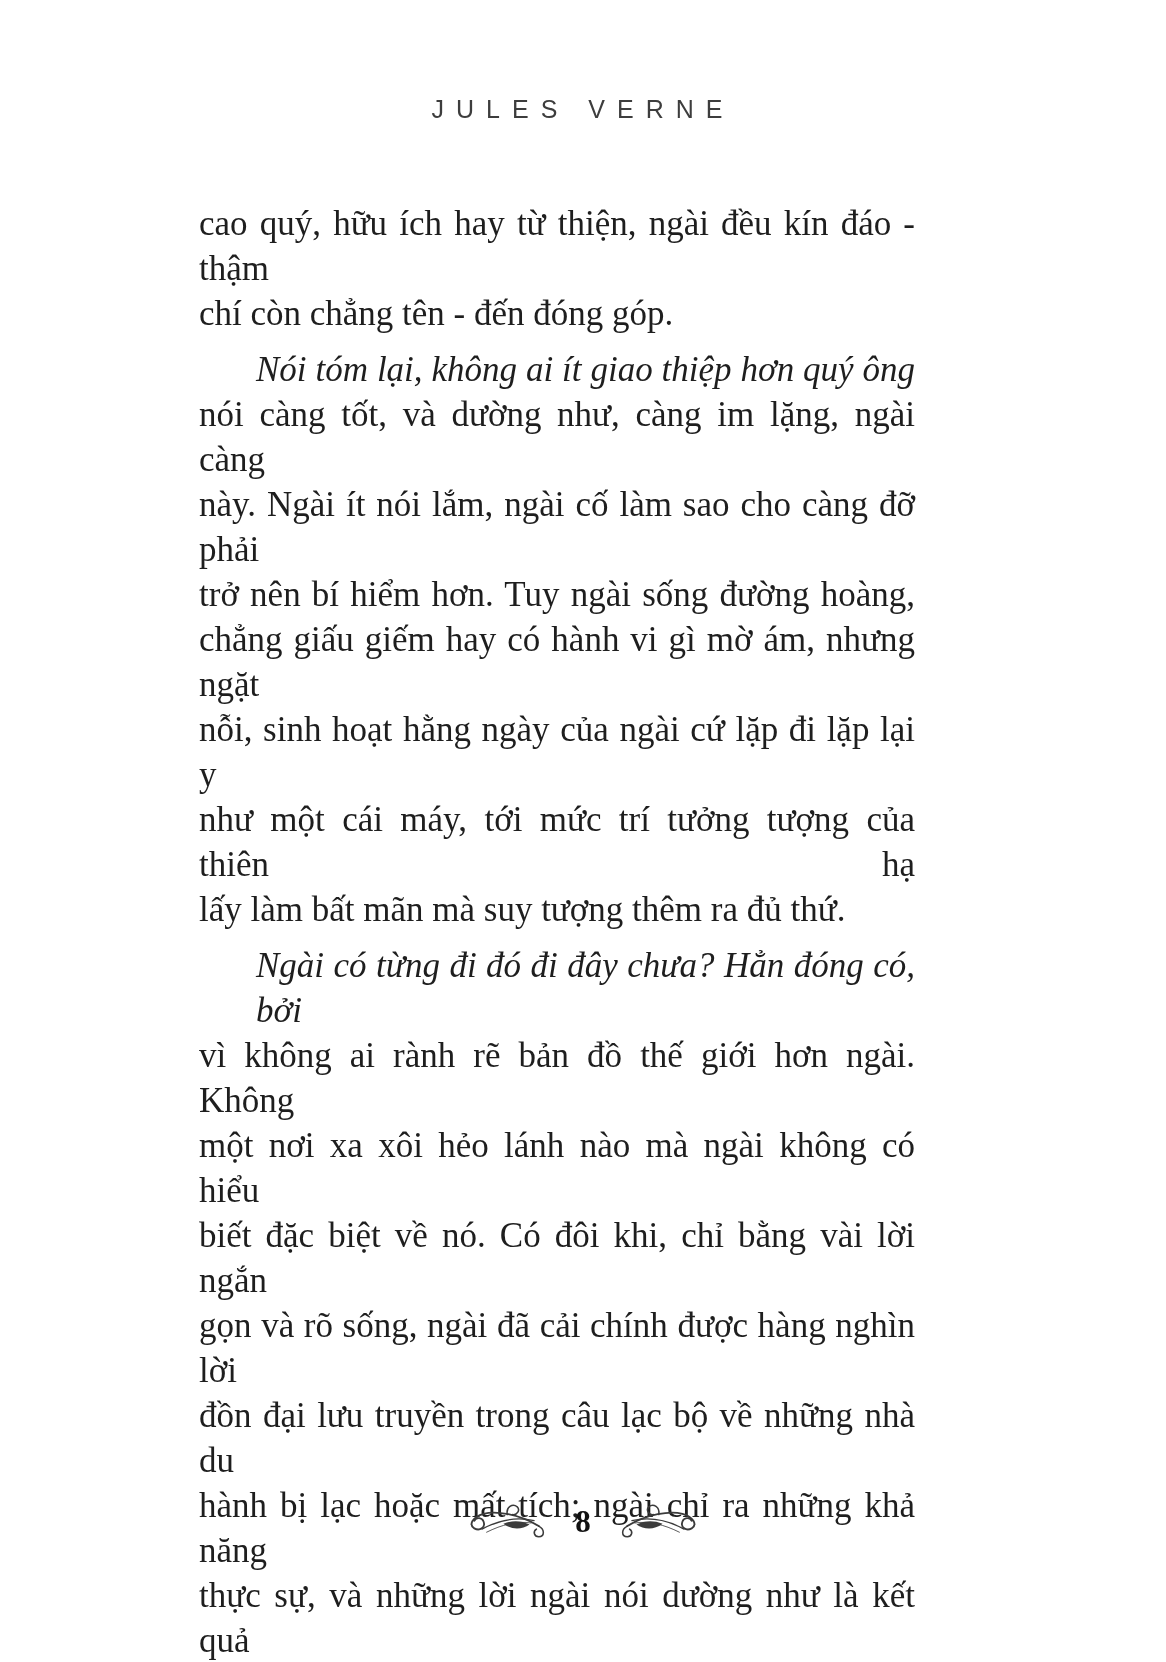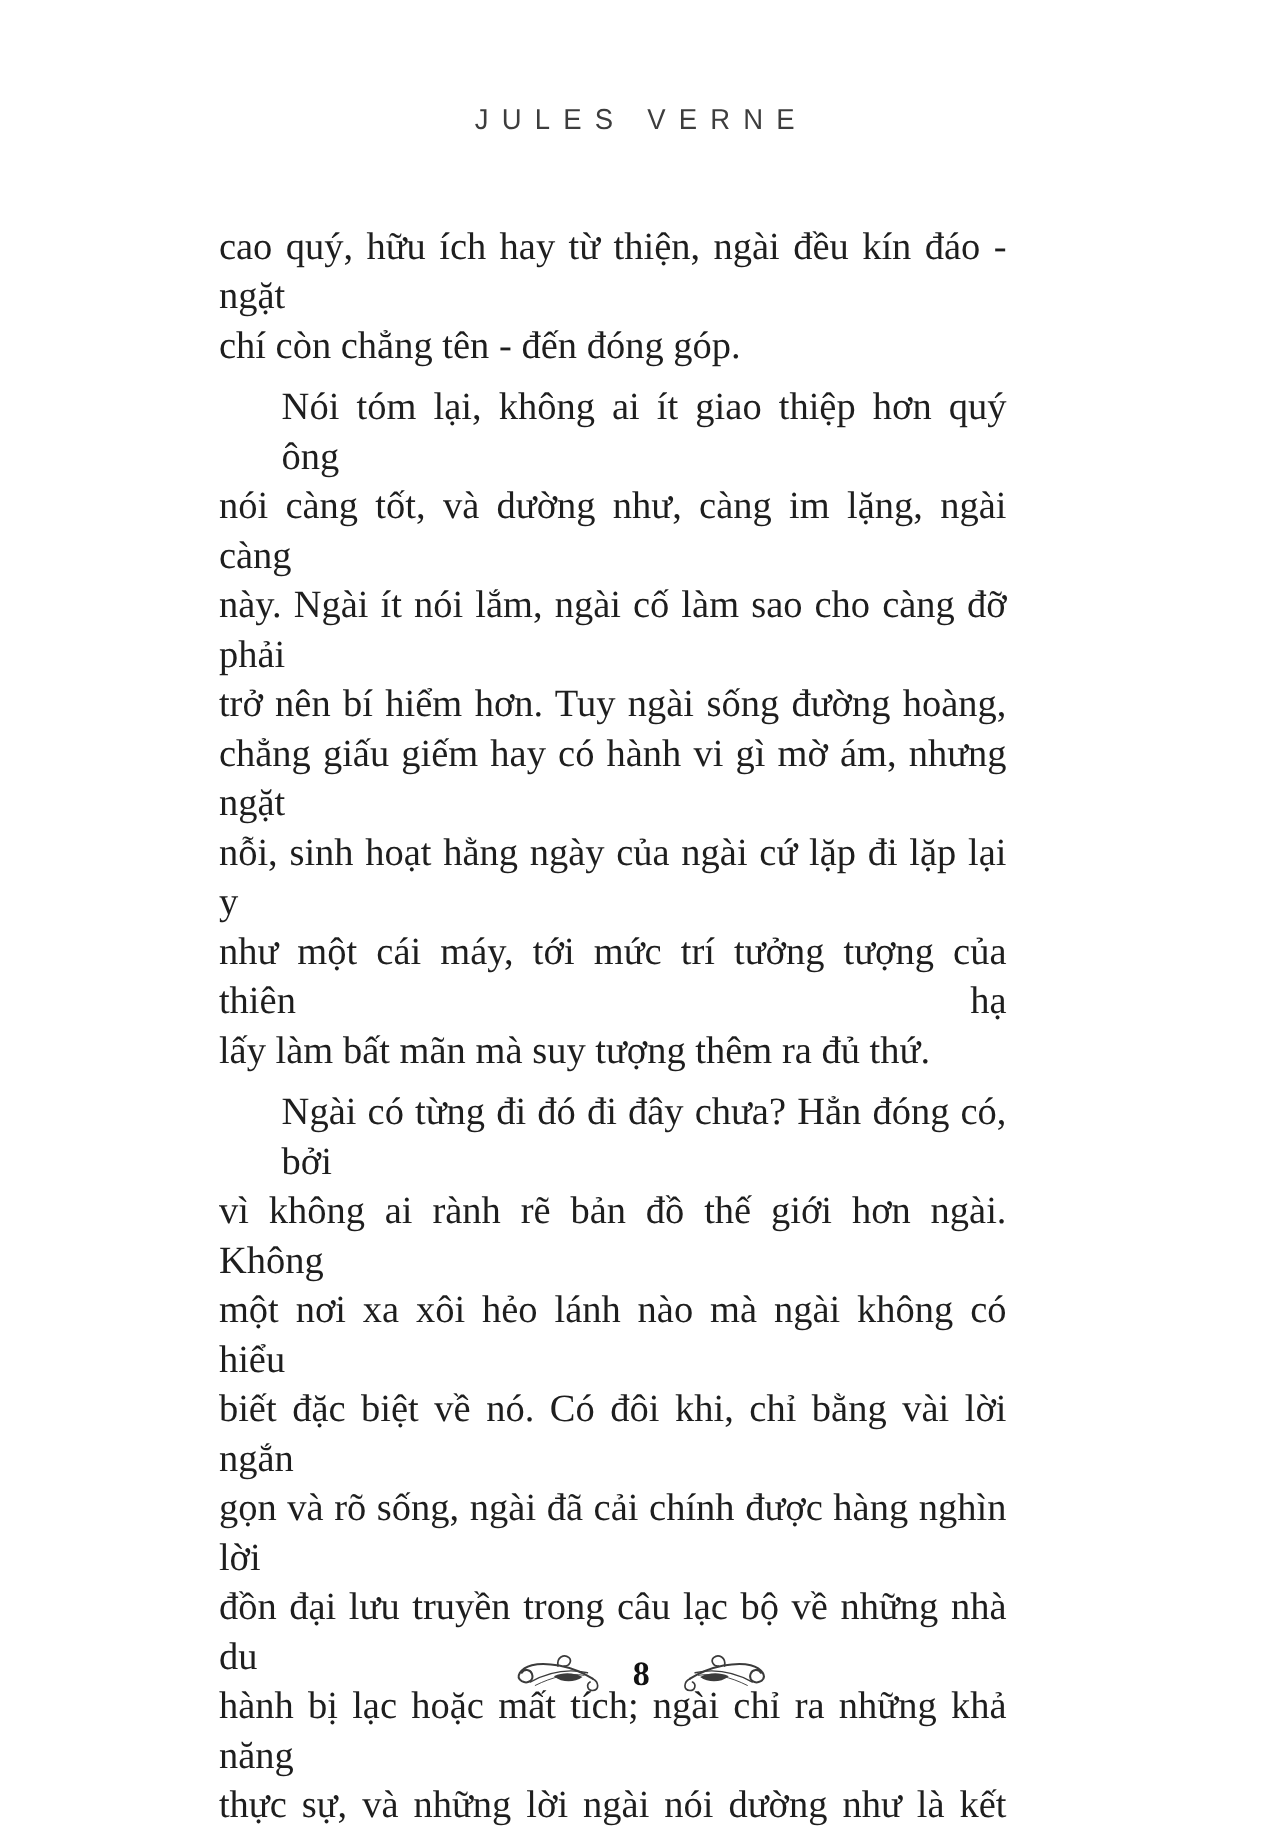--- a/index.html
+++ b/index.html
@@ -40,21 +40,21 @@
   .para { margin: 0; }
   .para + .para { margin-top: 11px; }
   .line {
     font-size: 35px;
     line-height: 45px;
     text-align: justify;
     text-align-last: justify;
     white-space: normal;
   }
   .line.last { text-align-last: left; }
-  .para.indent .line:first-child { padding-left: 57px; }
+  .para.indent .line:first-child { padding-left: 57px; font-style: italic; }
   .page-footer {
     position: absolute;
     top: 1497px;
     left: 0;
     width: 100%;
     display: flex;
     justify-content: center;
     align-items: center;
     gap: 24px;
   }
@@ -84,21 +84,21 @@
 </head>
 <body style="--bg: #ffffff; --text-color: #1e1e1e; --header-color: #3d3d3d; --ornament-color: #3b3b3b;">
 
 <div class="page-header">
   <span class="author-name">JULES VERNE</span>
 </div>
 
 <div class="text-block">
 
 <div class="para">
-      <div class="line">cao quý, hữu ích hay từ thiện, ngài đều kín đáo - ngặt</div>
+      <div class="line">cao quý, hữu ích hay từ thiện, ngài đều kín đáo - thậm</div>
       <div class="line last">chí còn chẳng tên - đến đóng góp.</div>
     </div>
     <div class="para indent">
       <div class="line">Nói tóm lại, không ai ít giao thiệp hơn quý ông</div>
       <div class="line">nói càng tốt, và dường như, càng im lặng, ngài càng</div>
       <div class="line">này. Ngài ít nói lắm, ngài cố làm sao cho càng đỡ phải</div>
       <div class="line">trở nên bí hiểm hơn. Tuy ngài sống đường hoàng,</div>
       <div class="line">chẳng giấu giếm hay có hành vi gì mờ ám, nhưng ngặt</div>
       <div class="line">nỗi, sinh hoạt hằng ngày của ngài cứ lặp đi lặp lại y</div>
       <div class="line">như một cái máy, tới mức trí tưởng tượng của thiên hạ</div>

